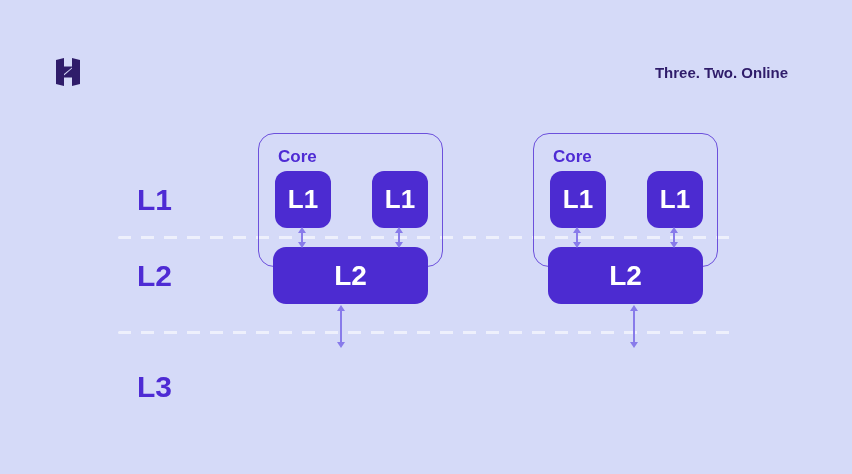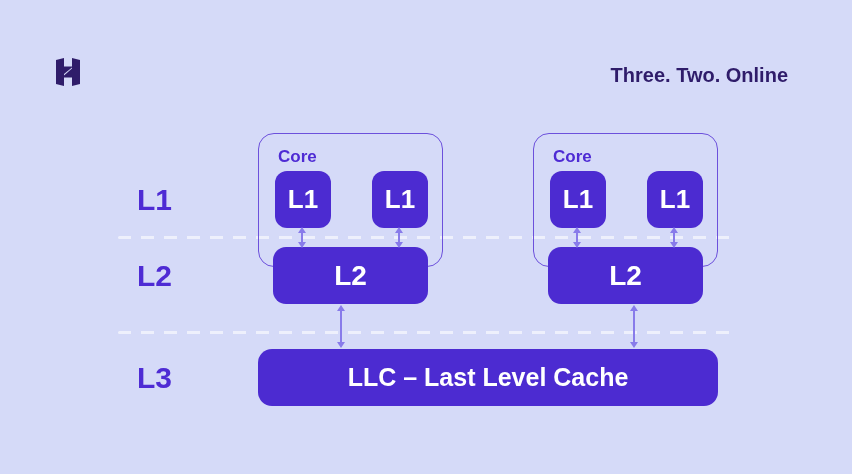--- a/index.html
+++ b/index.html
@@ -28,33 +28,33 @@
     position:absolute;left:54px;top:57px;
     display:flex;align-items:center;gap:11px;
   }
   .logo svg{display:block;}
   .brand{
     font-size:15px;font-weight:800;letter-spacing:1.2px;
     color:var(--color-brand_dark);
   }
   .tagline{
     position:absolute;right:64px;top:64px;
-    font-size:20px;font-weight:700;
+    font-size:15px;font-weight:700;
     color:var(--color-brand_dark);
   }
   
   .row-label{
     position:absolute;left:137px;
     font-size:30px;font-weight:800;line-height:30px;
     color:var(--color-label);
     z-index:3;
   }
   .row-label.l1{top:185px;}
   .row-label.l2{top:261px;}
-  .row-label.l3{top:363px;}
+  .row-label.l3{top:372px;}
   
   .dash{
     position:absolute;left:118px;width:614px;height:3px;
     background:repeating-linear-gradient(to right,
       var(--color-dash) 0 13px, transparent 13px 23px);
     border-radius:2px;
     z-index:2;
   }
   .dash.d1{top:236px;}
   .dash.d2{top:331px;}
@@ -167,15 +167,14 @@
       <span class="shaft"></span>
     </div>
 
   <div class="arrow ar5">
       <span class="shaft"></span>
     </div>
   <div class="arrow ar6">
       <span class="shaft"></span>
     </div>
 
-  <div class="llc-bar">LLC – Last Level Cache</div>
 
 </div>
 
 </body></html>

